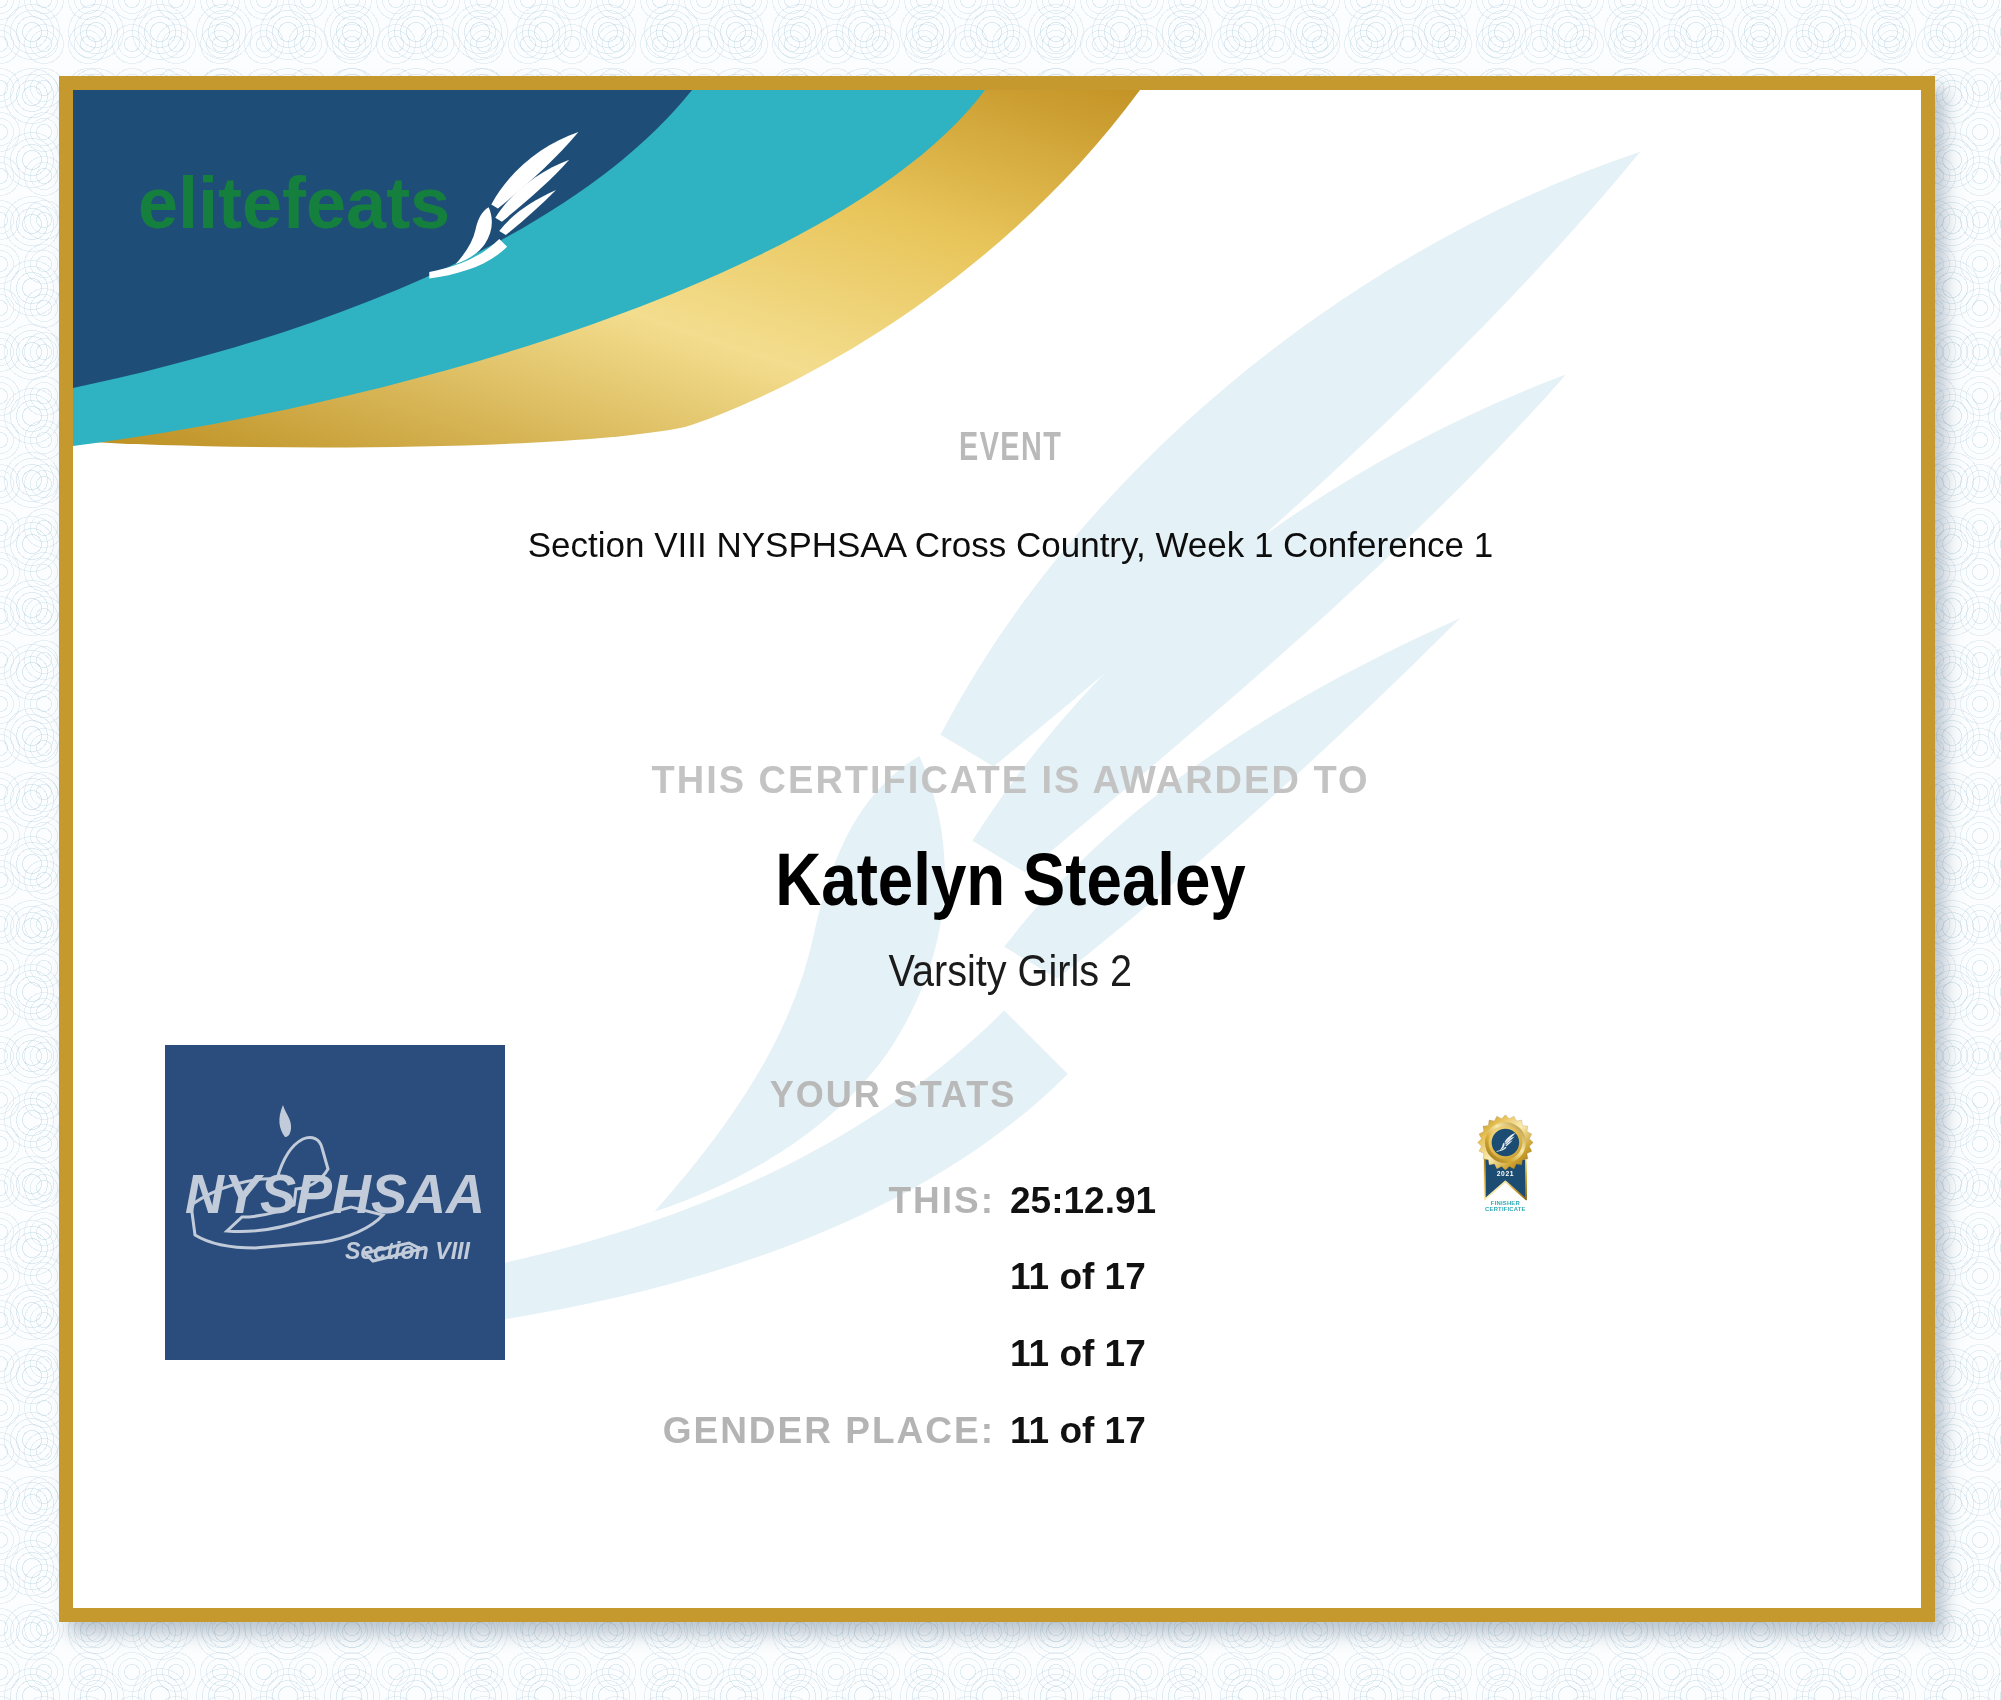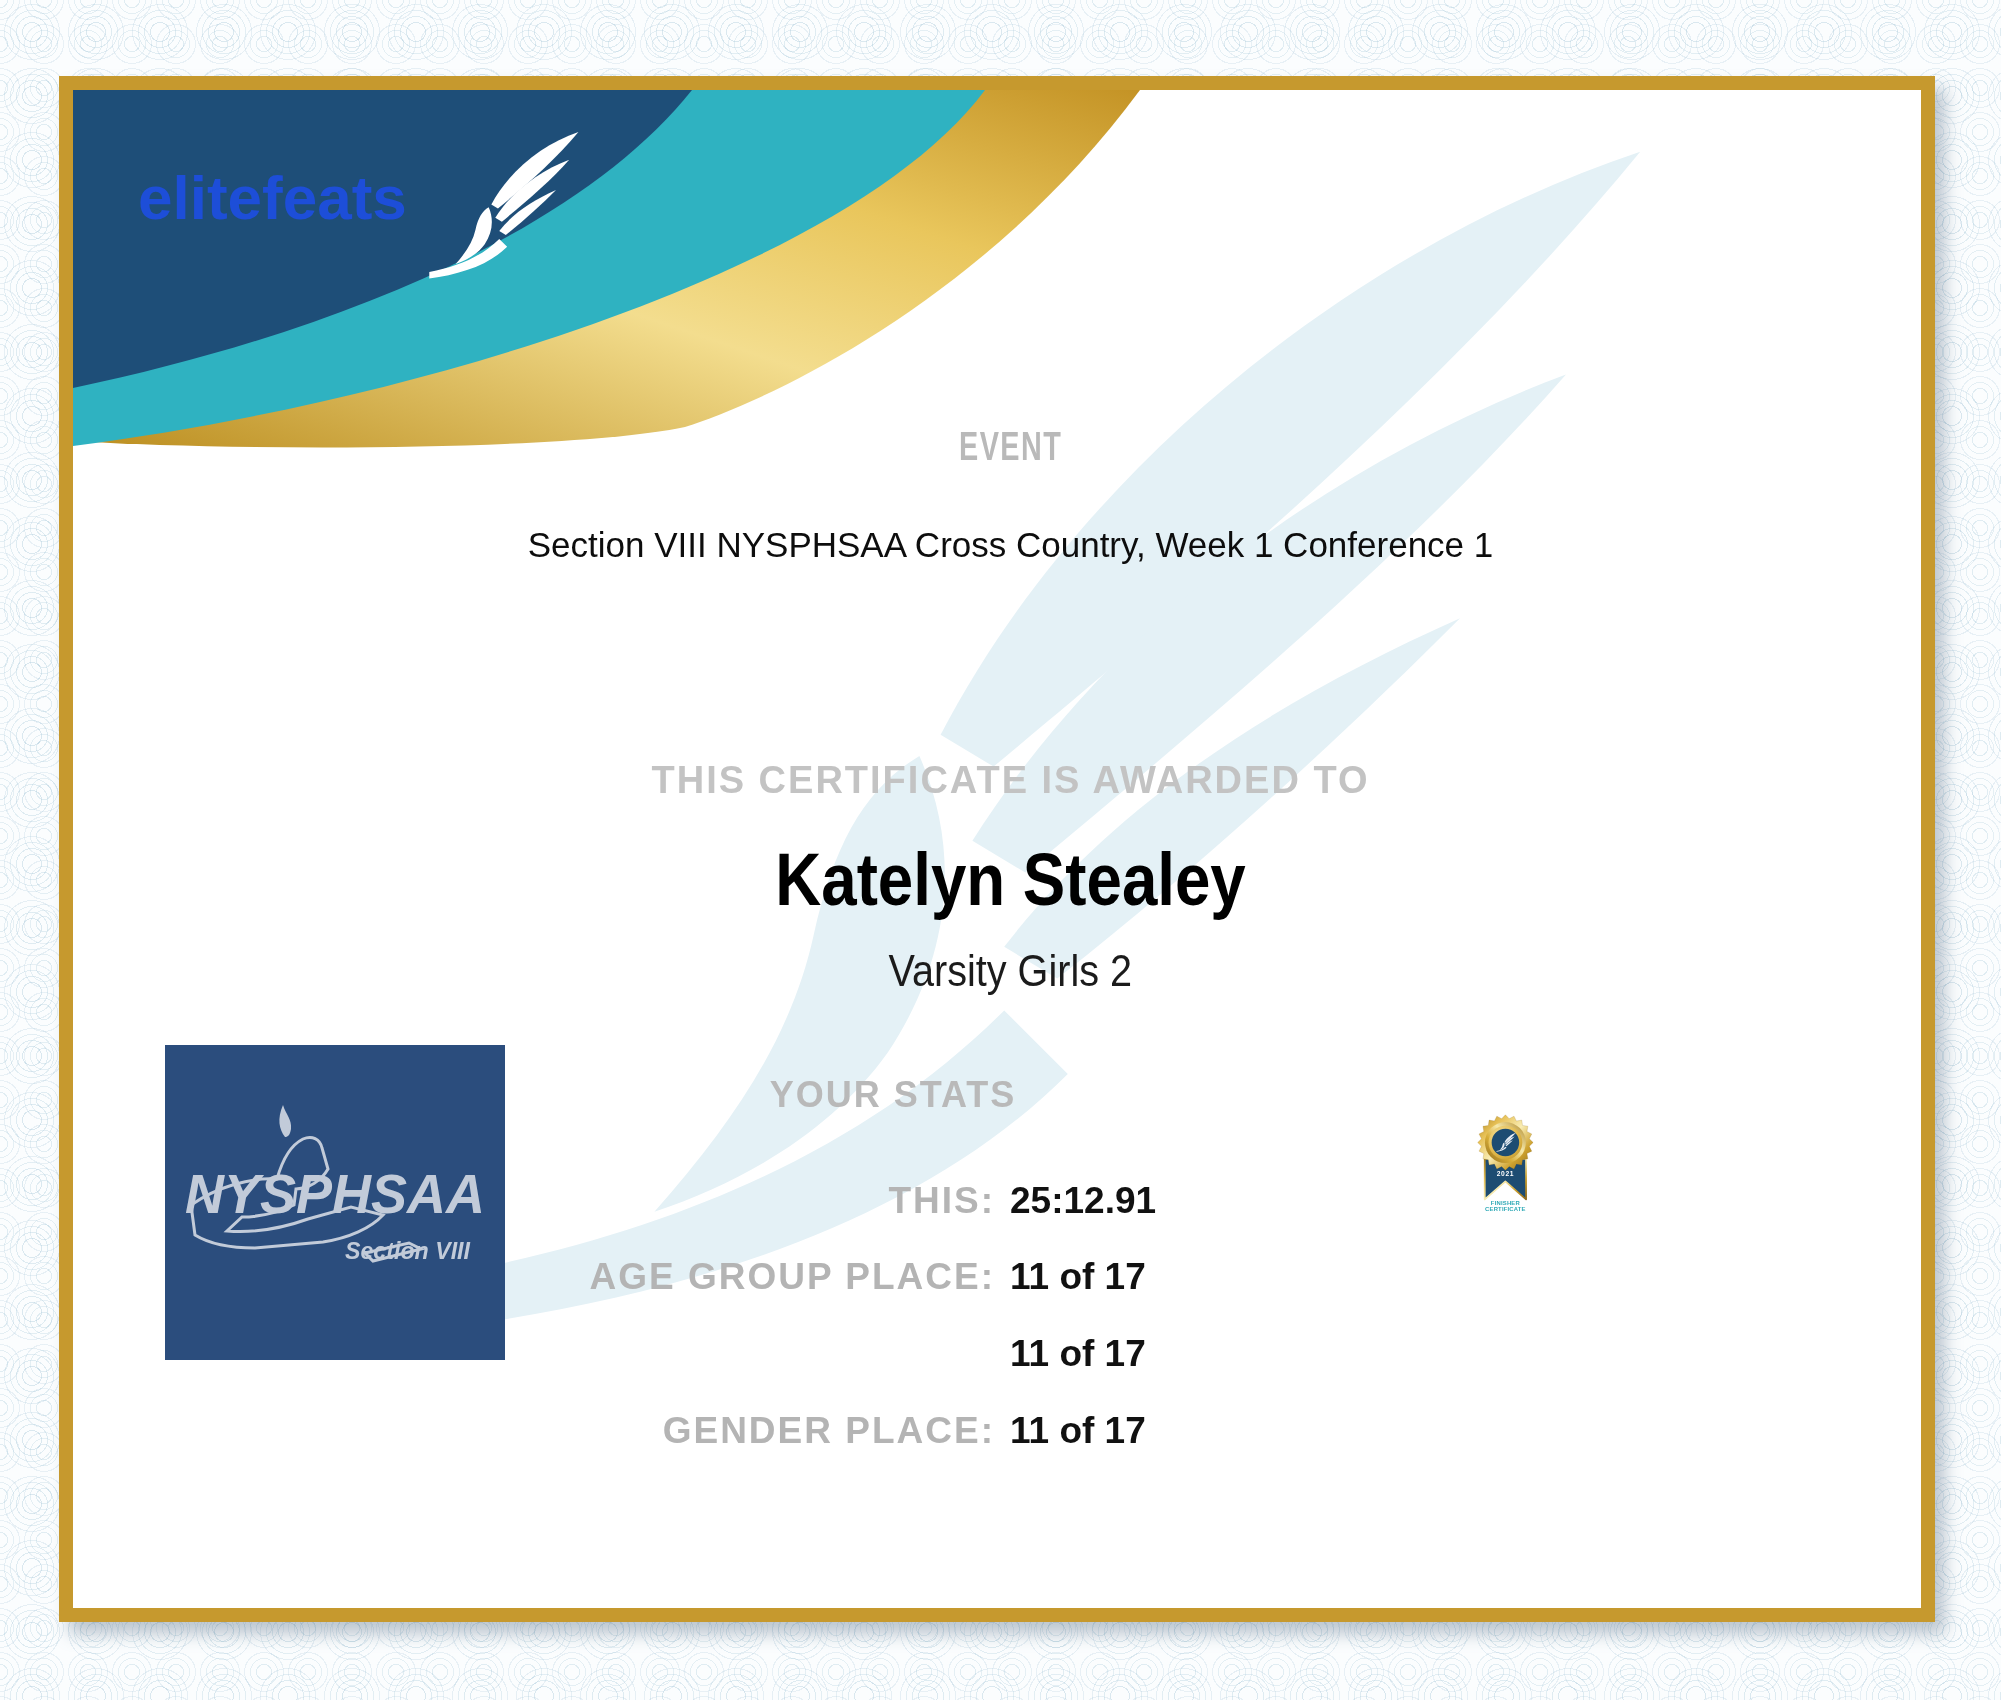--- a/index.html
+++ b/index.html
@@ -20,21 +20,21 @@
     box-shadow:10px 12px 16px rgba(110,130,150,.45), inset 0 0 0 1px rgba(255,255,255,.6);
     z-index:1;
   }
   svg text{font-family:"Liberation Sans",sans-serif;}
   .layer{position:absolute;left:0;top:0;z-index:2;}
   .content{position:absolute;left:0;top:0;width:2001px;height:1700px;z-index:3;}
   .line{position:absolute;left:0;width:2001px;text-align:center;white-space:nowrap;margin-left:10px;}
   .squeeze{display:inline-block;transform-origin:50% 50%;}
   .brand-text{
     position:absolute;left:138px;top:162px;z-index:4;
-    color:#1d4ed8;font-size:62px;font-weight:bold;letter-spacing:0;
+    color:#15803d;font-size:72px;font-weight:bold;letter-spacing:0;
   }
   .event-label{top:424px;height:44px;line-height:44px;color:#b9b9b9;font-size:40px;font-weight:bold;letter-spacing:2px;}
   .event-title{top:523px;height:44px;line-height:44px;color:#0d0d0d;font-size:35px;font-weight:normal;}
   .award-intro{top:758px;height:44px;line-height:44px;color:#c3c3c3;font-size:38px;font-weight:bold;letter-spacing:2px;}
   .recipient{top:838px;height:84px;line-height:84px;color:#000000;font-size:74px;font-weight:bold;}
   .division{top:942px;height:58px;line-height:58px;color:#1b1b1b;font-size:44px;}
   .stats-heading{
     position:absolute;left:865px;top:1074px;transform:translateX(-50%);
     color:#b9b9b9;font-size:36px;font-weight:bold;letter-spacing:2px;white-space:nowrap;margin-left:28px;
   }
@@ -120,21 +120,20 @@
   <div class="line division">
     <span class="squeeze" style="transform:scaleX(.9);">Varsity Girls 2</span>
   </div>
 
   <div class="stats-heading">YOUR STATS</div>
   <div class="stat-row" style="top:1178px;">
     <div class="stat-label">THIS:</div>
     <div class="stat-value">25:12.91</div>
   </div>
   <div class="stat-row" style="top:1254px;">
-    <div class="stat-label">AGE GROUP PLACE:</div>
     <div class="stat-value">11 of 17</div>
   </div>
   <div class="stat-row" style="top:1331px;">
     <div class="stat-value">11 of 17</div>
   </div>
   <div class="stat-row" style="top:1408px;">
     <div class="stat-label">GENDER PLACE:</div>
     <div class="stat-value">11 of 17</div>
   </div>
 

